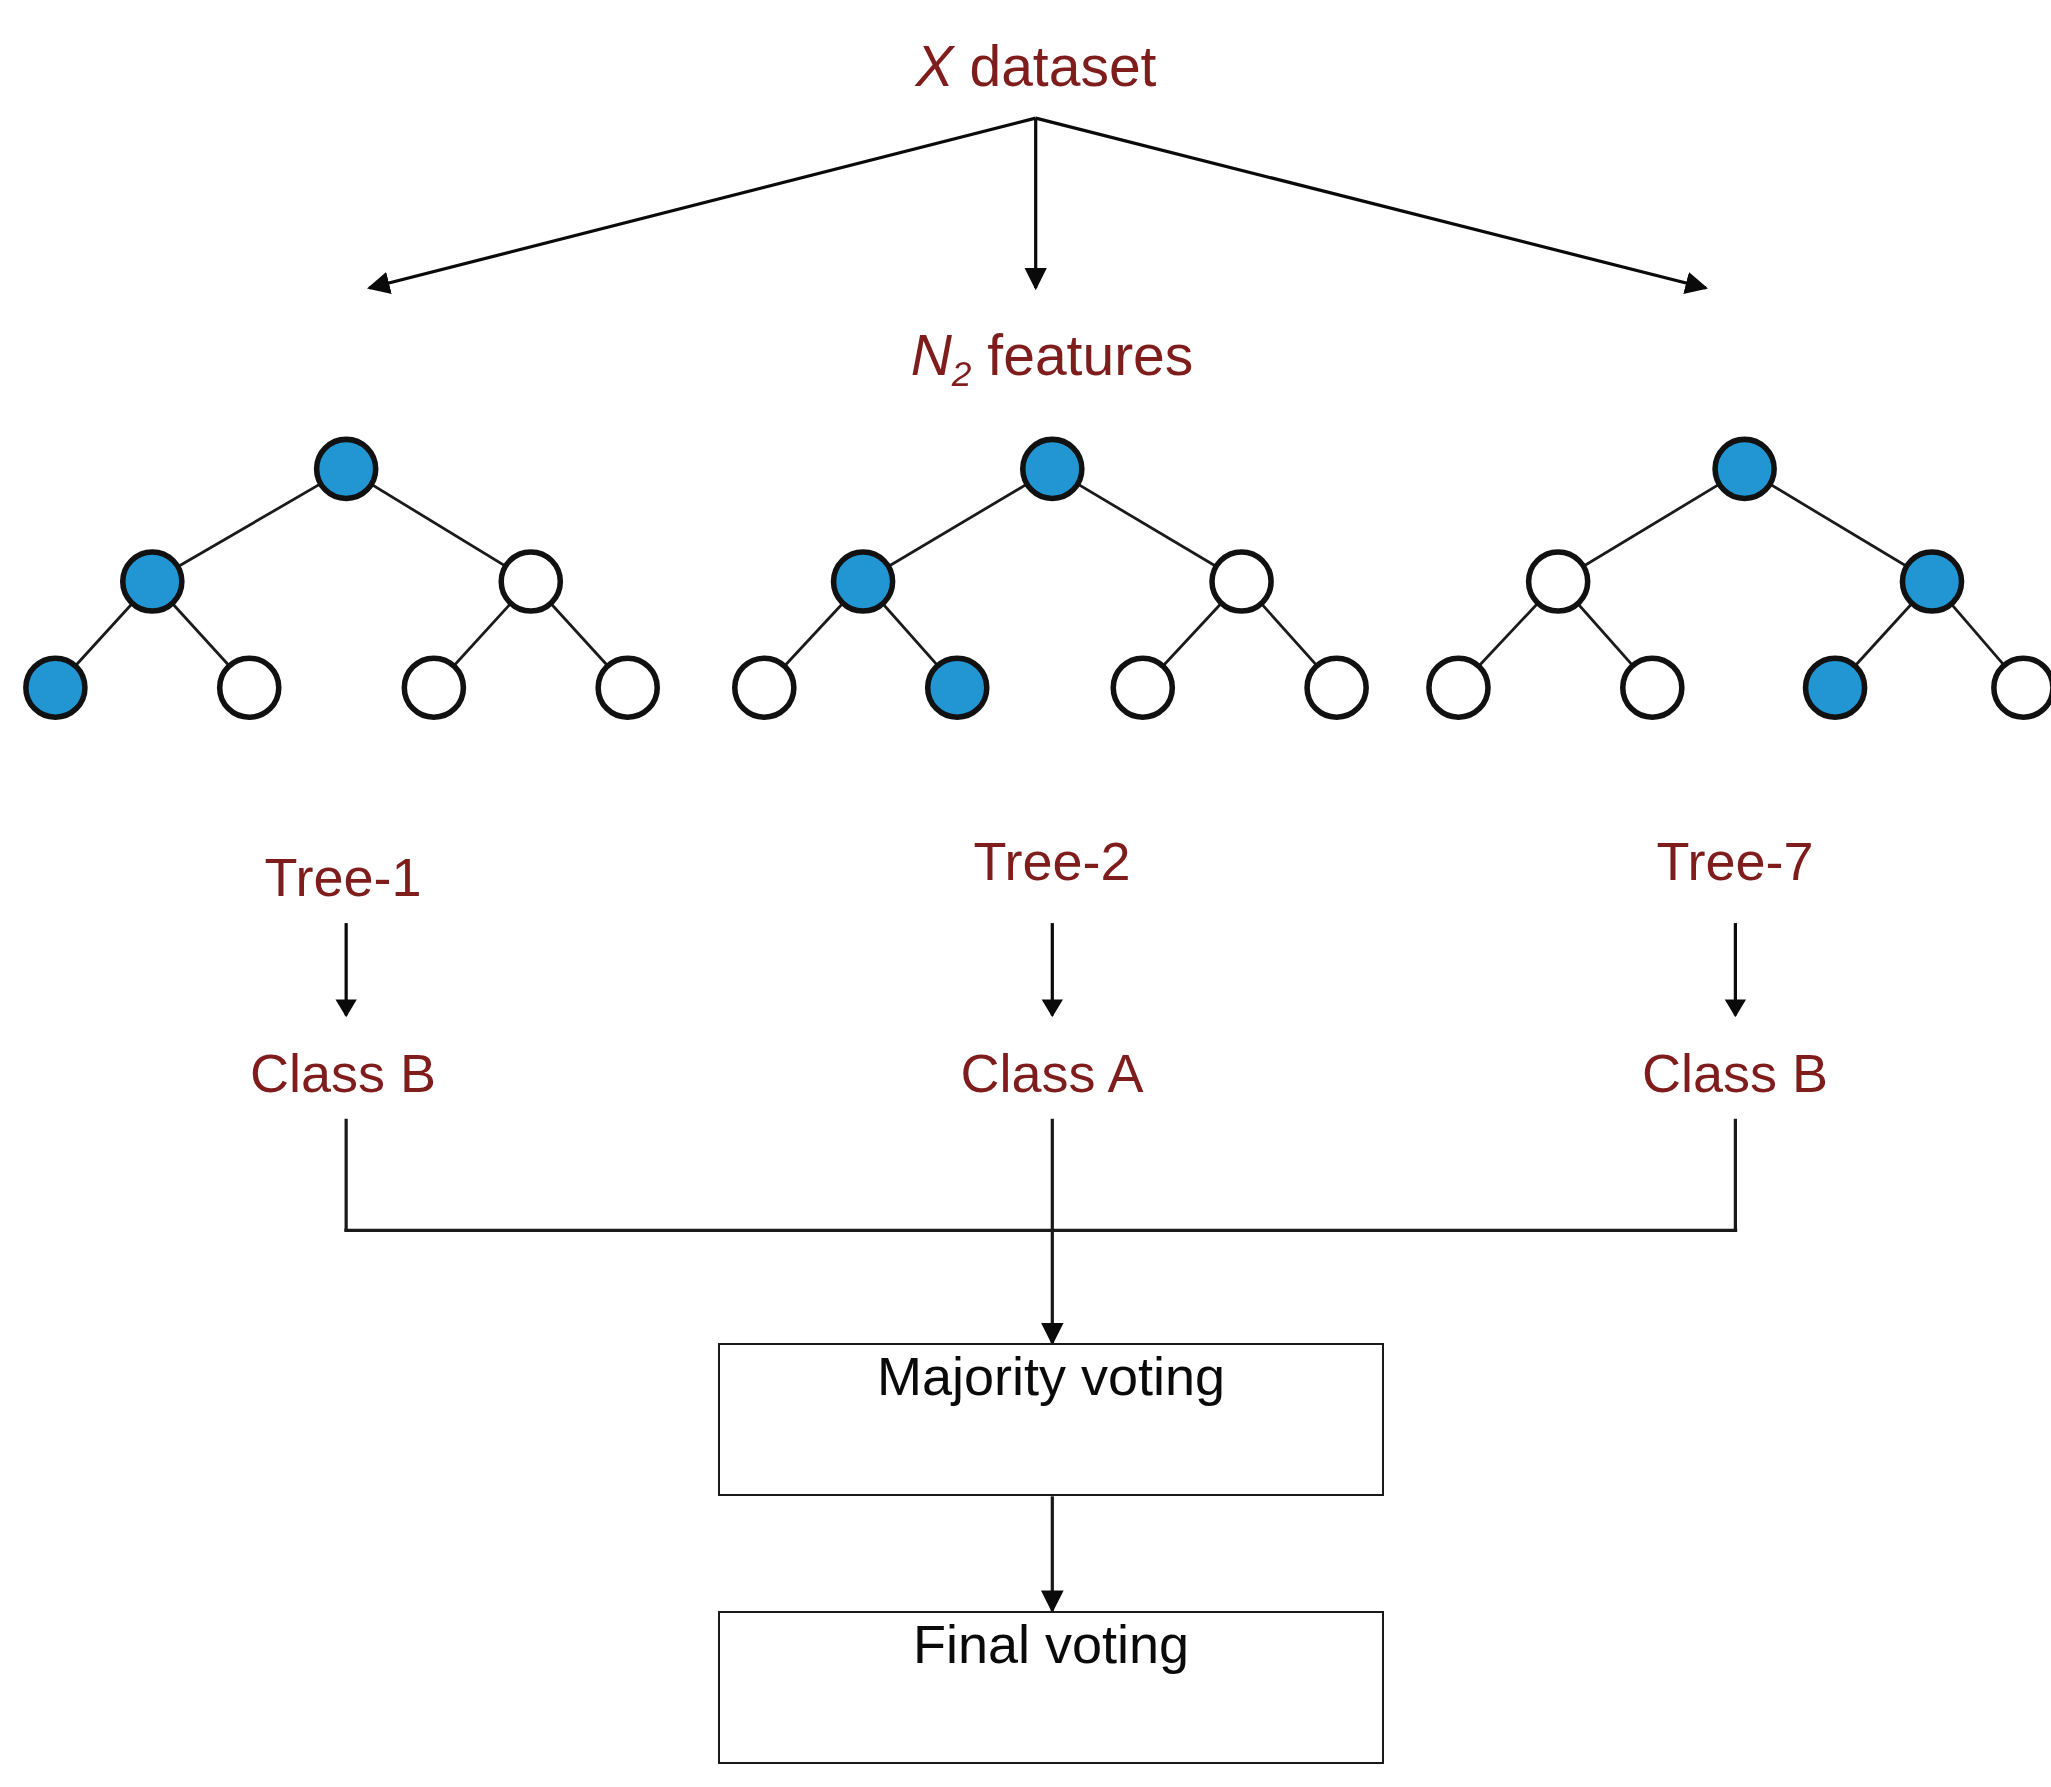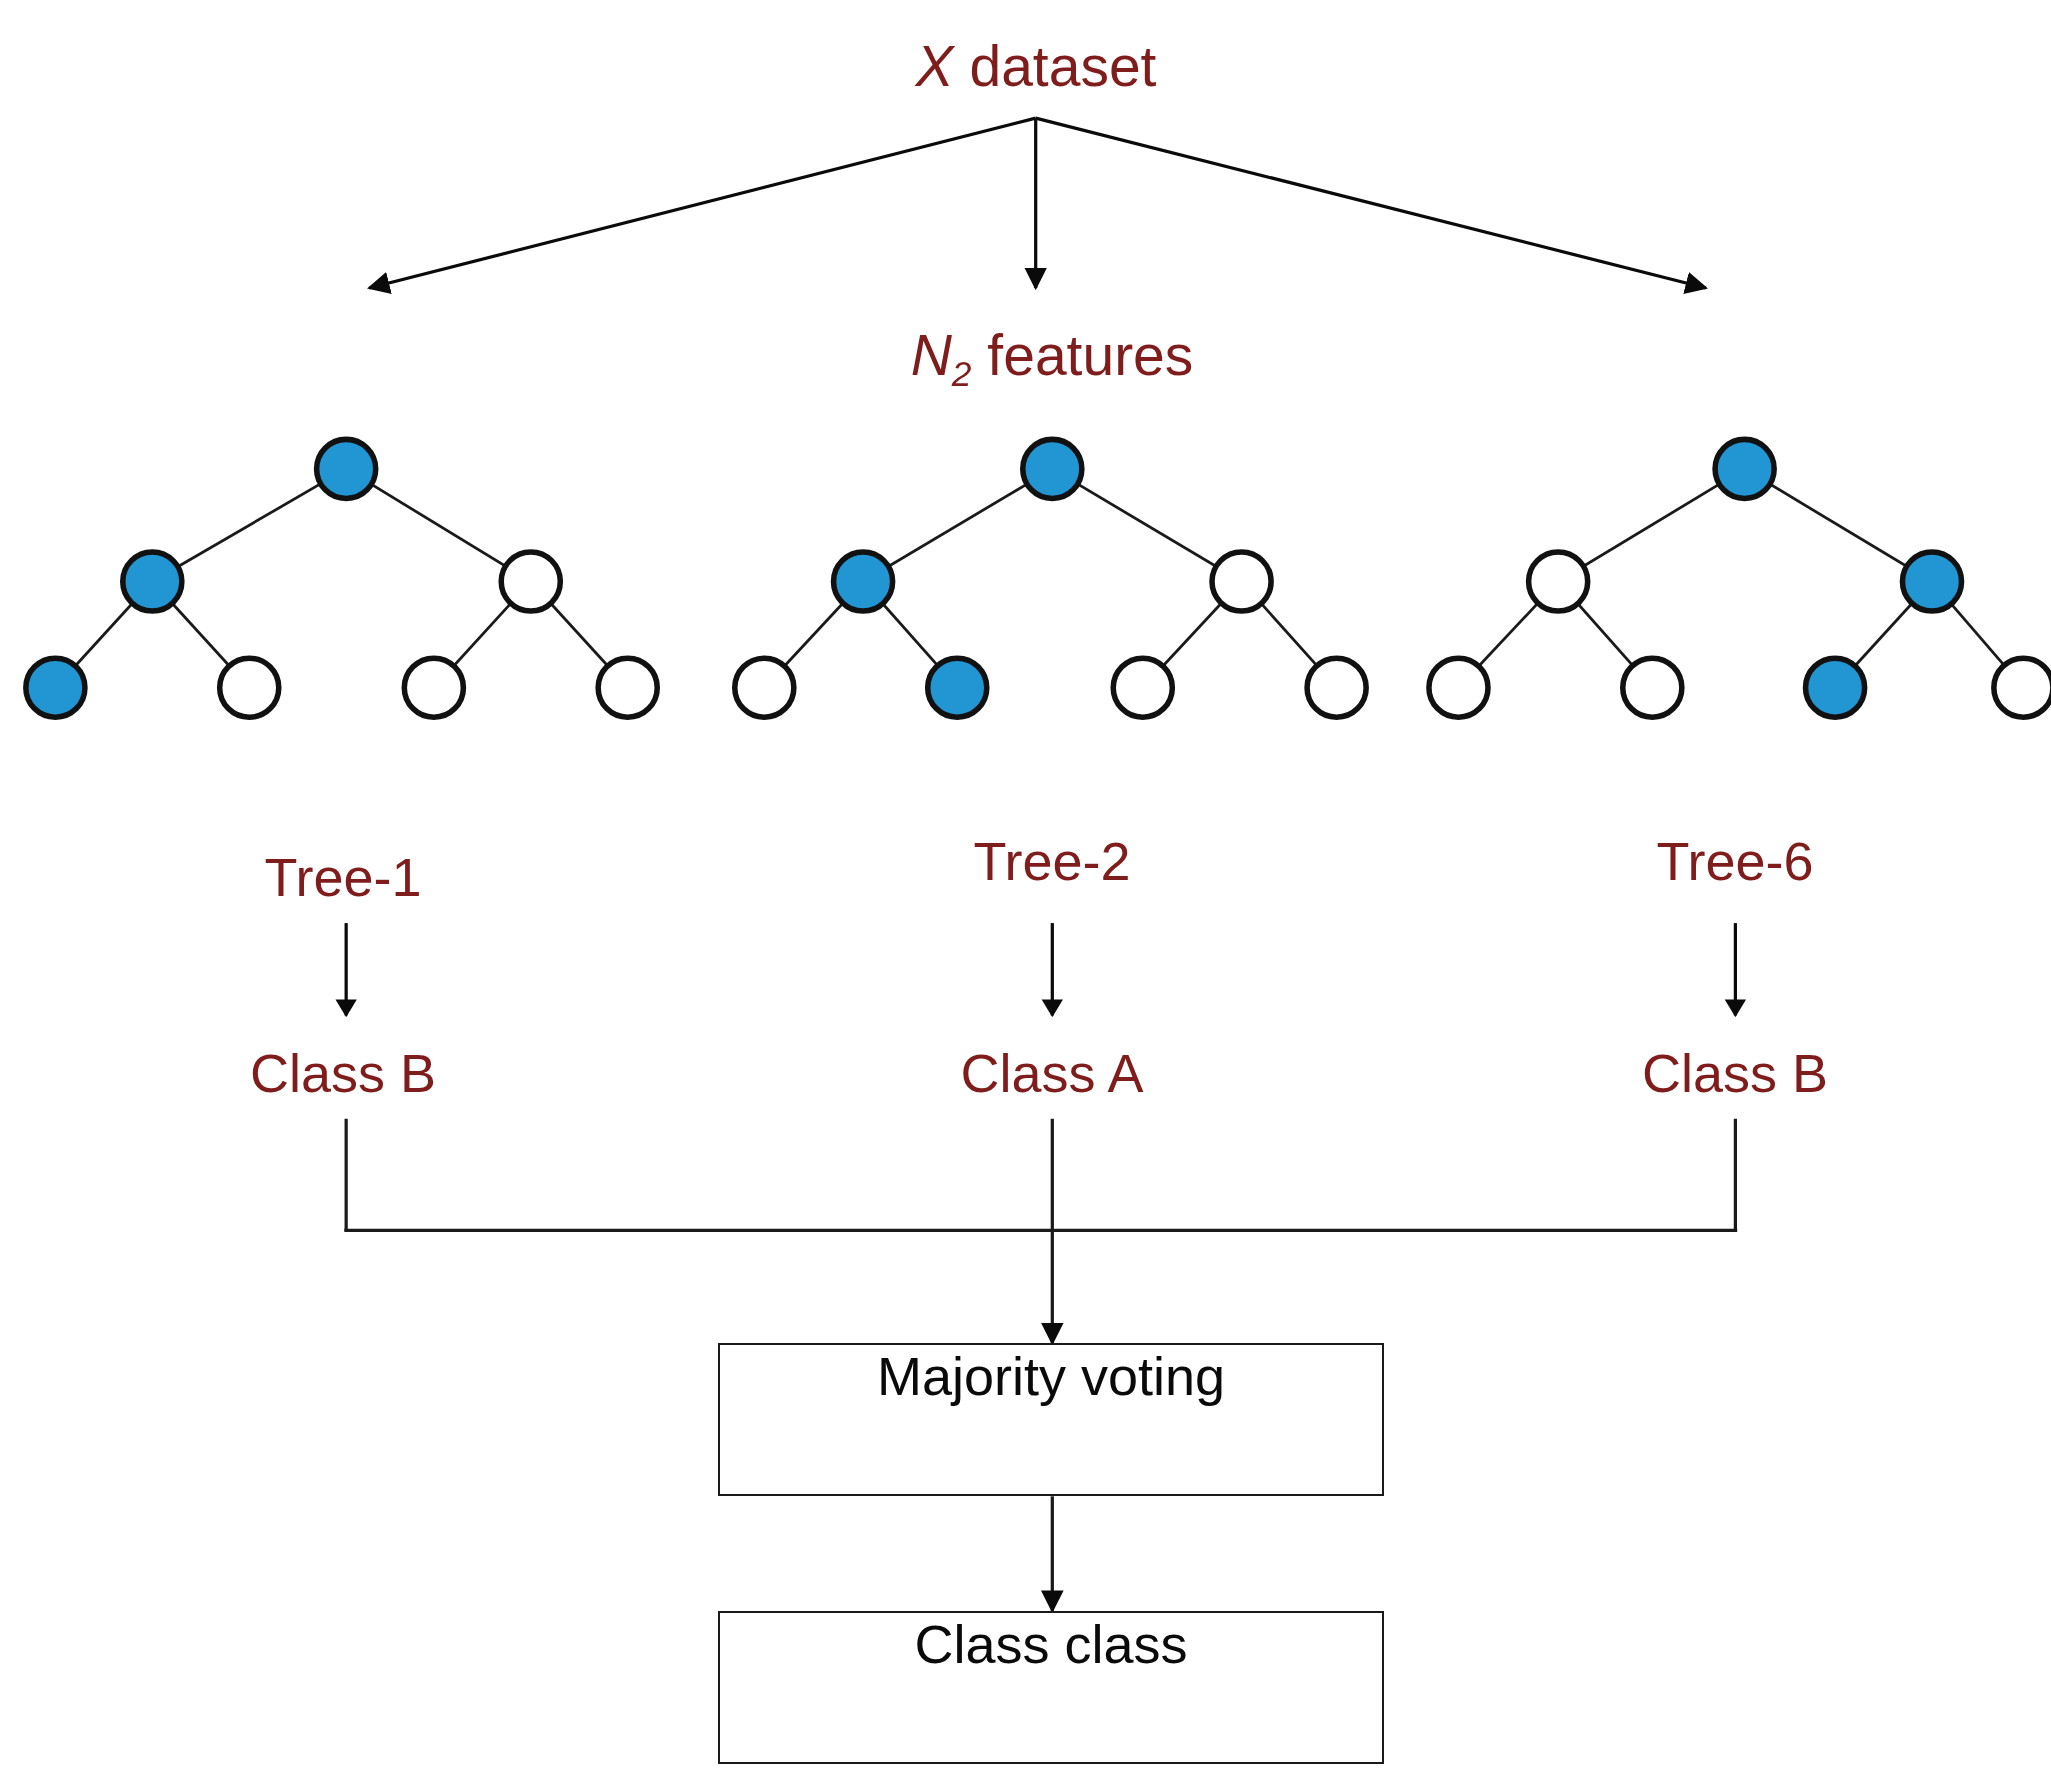--- a/index.html
+++ b/index.html
@@ -148,27 +148,27 @@
   <div class="lbl center title-txt" style="left:1036px; top:66px;">
     <span class="ital">X</span><span> dataset</span>
   </div>
 
   <div class="lbl center feat-txt" style="left:1052px; top:355px;">
     <span class="ital">N</span><span class="sub">2</span><span> features</span>
   </div>
 
   <div class="lbl center tree-txt" style="left:343px; top:861px;margin-top:16px;">Tree-1</div>
   <div class="lbl center tree-txt" style="left:1052px; top:861px;">Tree-2</div>
-  <div class="lbl center tree-txt" style="left:1735px; top:861px;">Tree-6</div>
+  <div class="lbl center tree-txt" style="left:1735px; top:861px;">Tree-7</div>
 
   <div class="lbl center class-txt" style="left:343px; top:1073px;">Class B</div>
   <div class="lbl center class-txt" style="left:1052px; top:1073px;">Class A</div>
   <div class="lbl center class-txt" style="left:1735px; top:1073px;">Class B</div>
 
   <div class="boxshape" style="left:718px; top:1343px; width:666px; height:153px;">
     <span class="box-txt">Majority voting</span>
   </div>
   <div class="boxshape" style="left:718px; top:1611px; width:666px; height:153px;">
-    <span class="box-txt">Class  class</span>
+    <span class="box-txt">Final  voting</span>
   </div>
 
 </div>
 
 
 </body></html>

